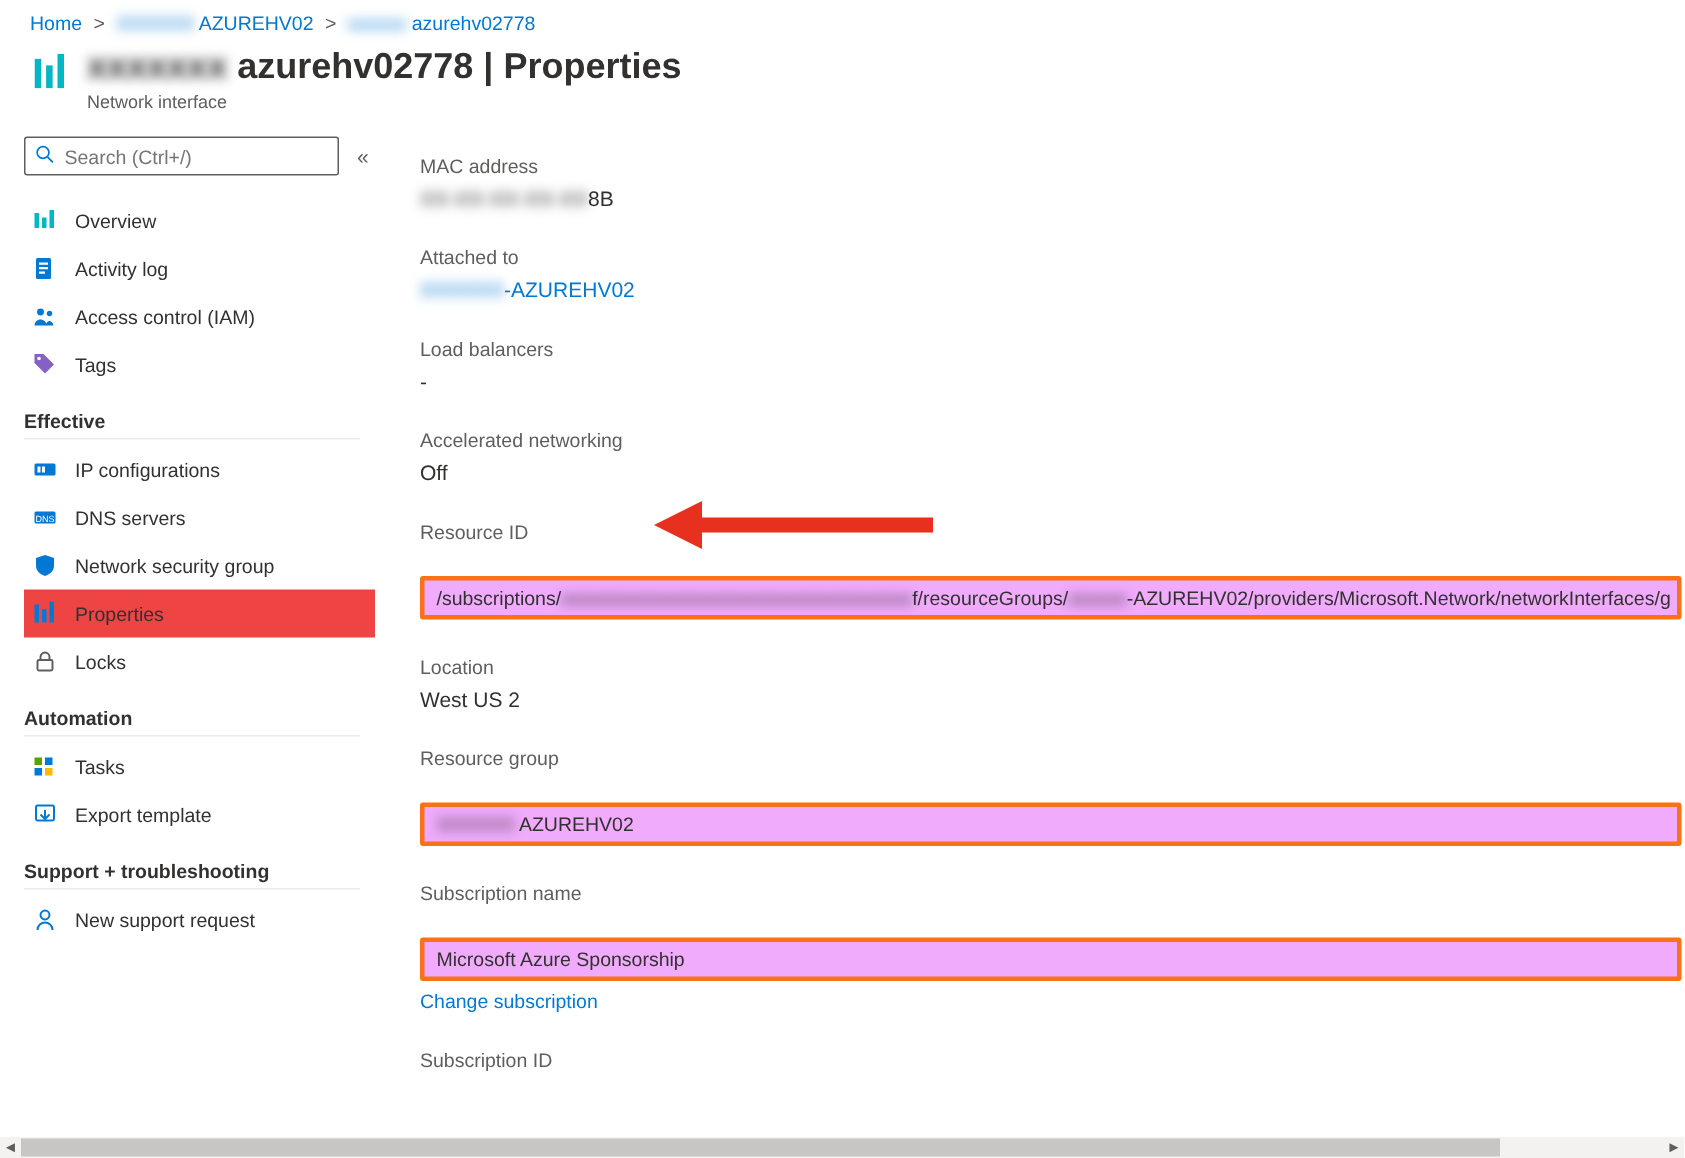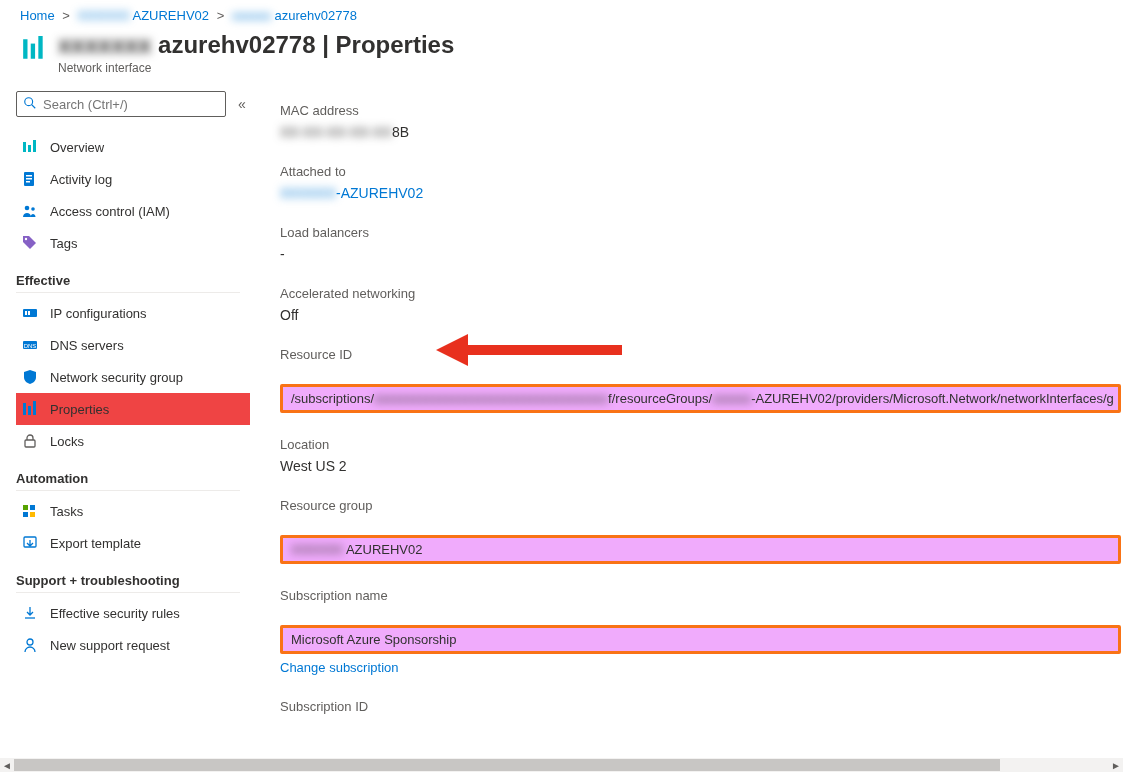--- a/index.html
+++ b/index.html
@@ -242,29 +242,20 @@
           </svg>
         </span>
       <span>Export template</span>
     </div>
 
     <div class="nav-section">Support + troubleshooting</div>
 
     <div class="nav-item">
       <span class="icon">
           <svg viewBox="0 0 16 16">
-            <path d="M8 2v8M5 7l3 3 3-3" stroke="#0078d4" stroke-width="1.3" fill="none"></path>
-            <line x1="3" y1="13" x2="13" y2="13" stroke="#0078d4" stroke-width="1.3"></line>
-          </svg>
-        </span>
-      <span>Effective security rules</span>
-    </div>
-    <div class="nav-item">
-      <span class="icon">
-          <svg viewBox="0 0 16 16">
             <circle cx="8" cy="5" r="3" fill="none" stroke="#0078d4" stroke-width="1.3"></circle>
             <path d="M3 15c0-3 2.5-5 5-5s5 2 5 5" fill="none" stroke="#0078d4" stroke-width="1.3"></path>
           </svg>
         </span>
       <span>New support request</span>
     </div>
   </div>
 
   <div class="content">
     <div class="prop-label first">MAC address</div>

